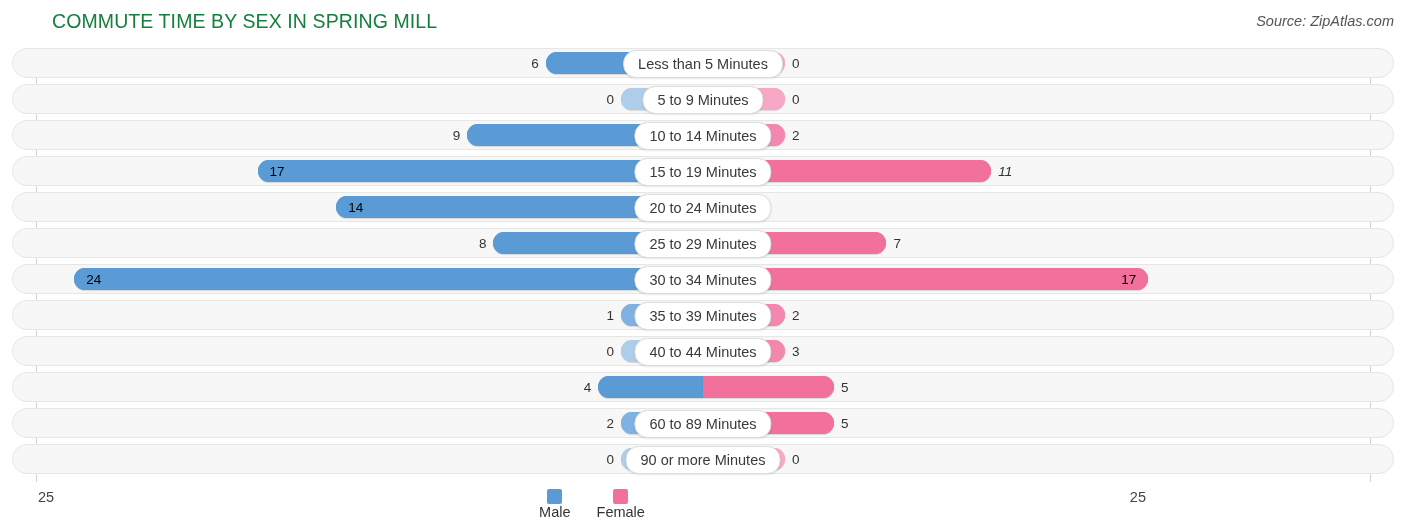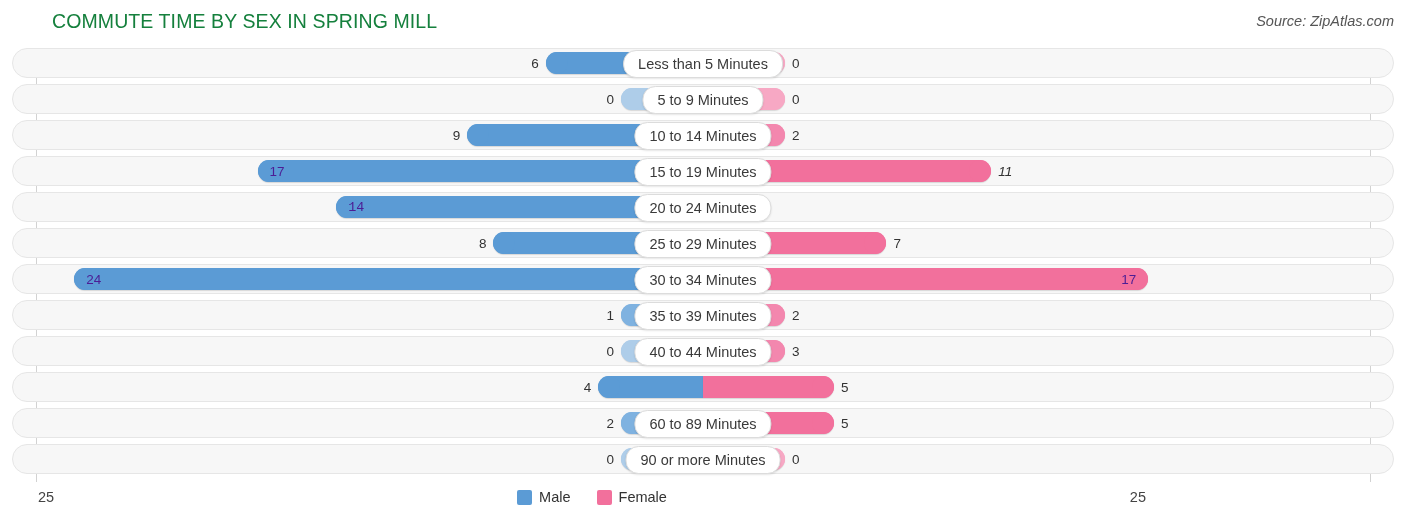--- a/index.html
+++ b/index.html
@@ -117,21 +117,21 @@
   .bar.female .cap { right: -0px; }
 
   .val {
     position: absolute;
     top: 4px;
     font-size: 13.5px;
     line-height: 15px;
     white-space: nowrap;
   }
   .val.outside { color: #333333; }
-  .val.inside  { color: #4c1d95; }
+  .val.inside  { color: #000000; }
   .val.male.outside   { right: 100%; margin-right: 7px; }
   .val.male.inside    { left: 12px; }
   .val.female.outside { left: 100%; margin-left: 7px; }
   .val.female.inside  { right: 12px; }
 
   .center-label {
     position: absolute;
     left: 50%;
     top: 1px;
     transform: translateX(-50%);
@@ -171,21 +171,21 @@
     right: 0;
     top: 3px;
     display: flex;
     justify-content: center;
     align-items: center;
     gap: 26px;
   }
   .legend-item {
     display: flex;
     align-items: center;
-    gap: 7px;
+    flex-direction: column;
   }
   .swatch {
     width: 15px;
     height: 15px;
     border-radius: 2px;
     display: inline-block;
   }
   .legend-text {
     font-size: 14.5px;
     color: #333333;
@@ -257,21 +257,21 @@
         </div>
         <div class="bar-wrap female" style="width: 288.2px;">
           <div class="bar female" style="width: 288.2px; font-style: italic;">
             <span class="cap"></span>
             <span class="val female outside">11</span>
           </div>
         </div>
         <div class="center-label">15 to 19 Minutes</div>
       </div>
       <div class="row">
-        <div class="bar-wrap male" style="width: 366.8px; font-family: Liberation Mono, monospace;">
+        <div class="bar-wrap male" style="width: 366.8px;">
           <div class="bar male" style="width: 366.8px;">
             <span class="cap"></span>
             <span class="val male inside">14</span>
           </div>
         </div>
         <div class="center-label">20 to 24 Minutes</div>
       </div>
       <div class="row">
         <div class="bar-wrap male" style="width: 209.6px;">
           <div class="bar male" style="width: 209.6px;">

